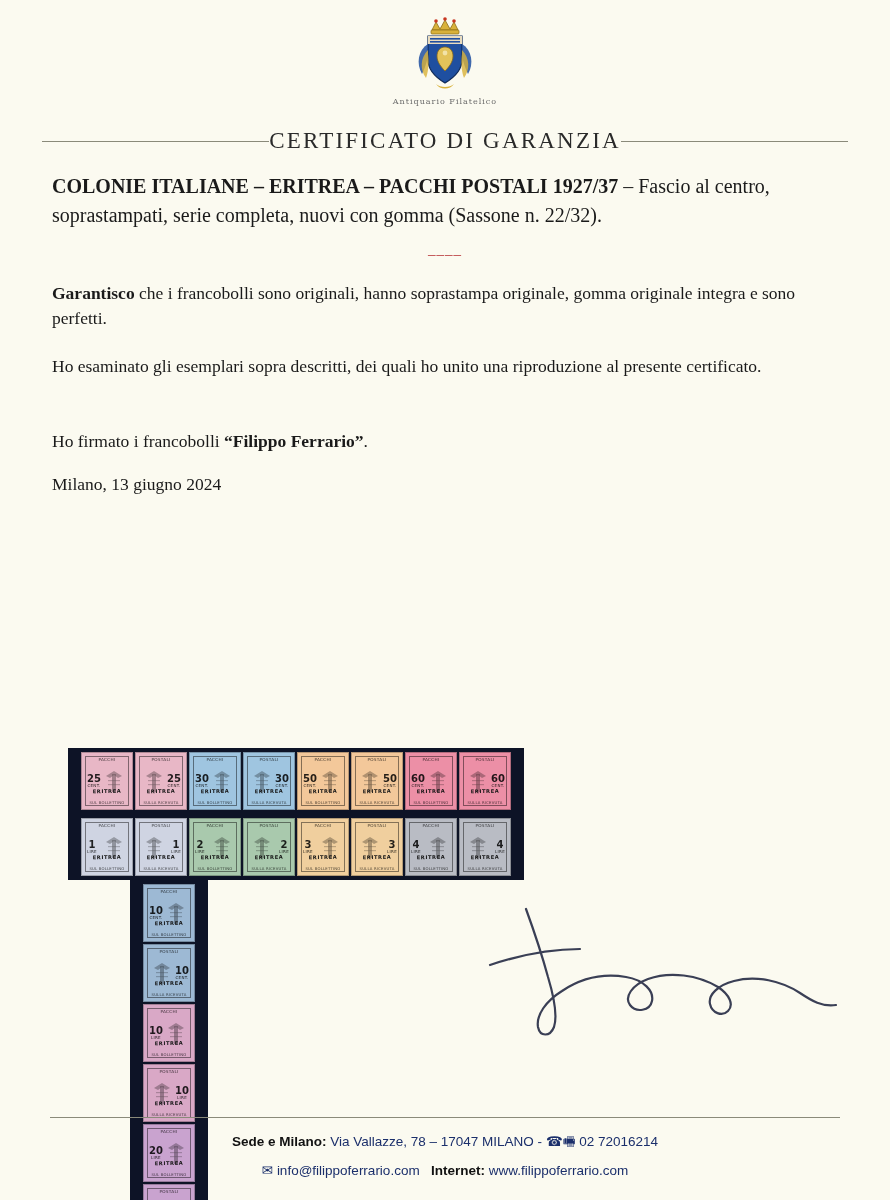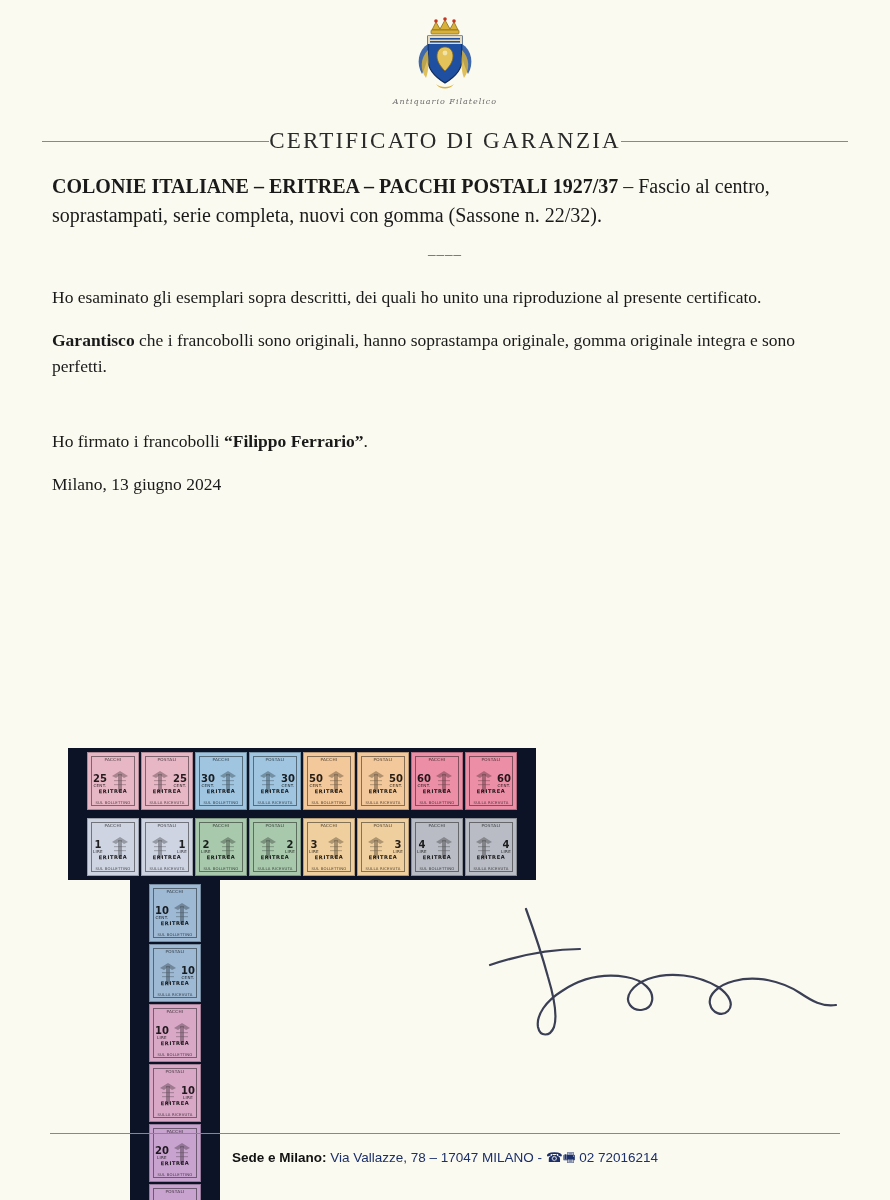--- a/index.html
+++ b/index.html
@@ -39,21 +39,20 @@
     font-family: "Liberation Serif", serif;
     font-weight: bold;
     letter-spacing: 2px;
     font-size: 21px;
     color: #111;
   }
   .brand .red { color: #b3262c; }
   .brand-sub {
     margin-top: 1px;
     font-family: "DejaVu Serif", serif;
-    font-style: italic;
     font-size: 8px;
     letter-spacing: 1px;
     color: #6b6b6b;
   }
 
   
   .title-row {
     margin-top: 22px;
     display: flex;
     align-items: center;
@@ -113,21 +112,21 @@
   .photo {
     position: absolute;
     left: 68px;
     top: 748px;
     width: 760px;
     height: 200px;
   }
   .strip {
     position: absolute;
     background: #0d1326;
-    padding: 4px 19px;
+    padding: 4px 13px;
     display: flex;
     gap: 2px;
   }
   .strip.r1 { left: 0px;  top: 0px;  }
   .strip.r2 { left: 0px;  top: 66px; }
   .strip.r3 { left: 62px; top: 132px; flex-direction: column; }
 
   .stamp {
     width: 52px;
     height: 58px;
@@ -275,25 +274,25 @@
     <div class="rule"></div>
   </div>
 
   <div class="body">
     <div class="desc">
       <b>COLONIE ITALIANE – ERITREA – PACCHI POSTALI 1927/37</b><span> – Fascio al centro, soprastampati, serie completa, nuovi con gomma (Sassone n. 22/32).</span>
     </div>
 
     <div class="dashes">––––</div>
 
-    <div class="para">Ho esaminato gli esemplari sopra descritti, dei quali ho unito una riproduzione al presente certificato.</div>
-
     <div class="para tight">
       <b>Garantisco</b><span> che i francobolli sono originali, hanno soprastampa originale, gomma originale integra e sono perfetti.</span>
     </div>
+
+    <div class="para">Ho esaminato gli esemplari sopra descritti, dei quali ho unito una riproduzione al presente certificato.</div>
 
     <div class="signed">
       <span>Ho firmato i francobolli </span><b>“Filippo Ferrario”</b><span>.</span>
     </div>
 
     <div class="place-date">Milano, 13 giugno 2024</div>
   </div>
 
   <div class="photo">
     <div class="strip r1">
@@ -597,15 +596,20 @@
         <path d="M60 60 C90 50 120 44 150 44"></path>
       </g>
     </svg>
   </div>
 
   <div class="footer">
     <div class="rule"></div>
     <div class="line1">
       <b>Sede e Milano:</b><span> Via Vallazze, 78 – 17047 MILANO - </span><span>☎🖷</span><span> 02 72016214</span>
     </div>
+    <div class="line2">
+      <span>✉</span>
+      <span>info@filippoferrario.com</span>
+      &nbsp;&nbsp;<b>Internet:</b><span> www.filippoferrario.com</span>
+    </div>
   </div>
 
 </div>
 
 </body></html>

